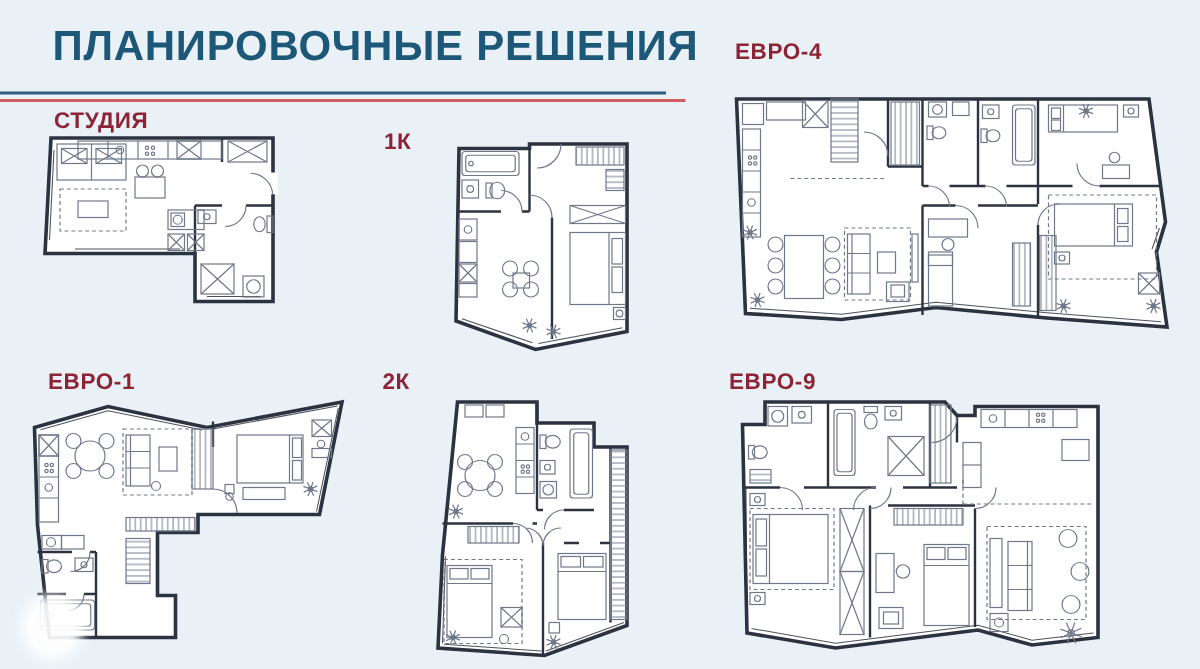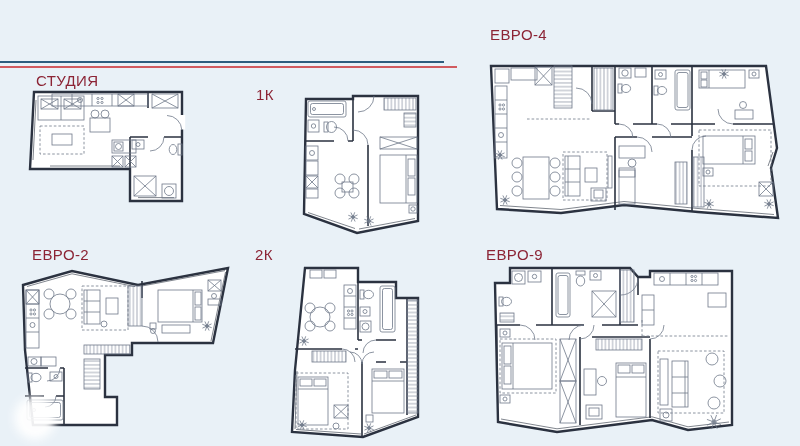--- a/index.html
+++ b/index.html
@@ -10,21 +10,21 @@
   html,body{margin:0;padding:0}
   body{width:800px;height:446px;overflow:hidden;background:var(--background);
        font-family:"Liberation Sans",sans-serif;position:relative}
   .slide{position:absolute;inset:0}
   .page-title{position:absolute;left:35px;top:15px;margin:0;font-size:28px;font-weight:bold;
       color:var(--title);letter-spacing:.5px;white-space:nowrap}
   .rule{position:absolute;height:2px}
   .rule-teal{left:0;top:61px;width:444px;background:var(--rule-teal)}
   .rule-red{left:0;top:66px;width:457px;background:var(--rule-red)}
   .plan{position:absolute}
-  .plan-label{position:absolute;font-size:15px;font-weight:normal;color:var(--label);
+  .plan-label{position:absolute;font-size:15px;font-weight:bold;color:var(--label);
       letter-spacing:.4px;white-space:nowrap}
   .plan svg{position:absolute;overflow:visible}
   
   .room{fill:var(--room-fill);stroke:var(--wall);stroke-width:2.4;stroke-linejoin:miter}
   .wi{fill:none;stroke:var(--wall);stroke-width:1.6}
   .wt{fill:none;stroke:var(--wall);stroke-width:.7;opacity:.85}
   .f{fill:none;stroke:var(--furniture);stroke-width:.8}
   .fd{fill:none;stroke:var(--furniture);stroke-width:.8;stroke-dasharray:2.6 2}
   .fp{stroke:var(--furniture);stroke-width:.8}
   .gap{fill:var(--room-fill);stroke:none}
@@ -40,20 +40,21 @@
       <path d="M1.8 0V6" stroke="#7c8596" stroke-width="0.7"></path>
     </pattern>
     <pattern id="hh" width="6" height="3.8" patternUnits="userSpaceOnUse">
       <path d="M0 1.9H6" stroke="#7c8596" stroke-width="0.7"></path>
     </pattern>
   </defs>
 </svg>
 
 <div class="slide">
 
+  <h1 class="page-title">ПЛАНИРОВОЧНЫЕ РЕШЕНИЯ</h1>
   <div class="rule rule-teal"></div>
   <div class="rule rule-red"></div>
 
   <div class="plan" style="left:28px;top:72px;width:172px;height:146px">
     <span class="plan-label" style="left:8px;top:0">СТУДИЯ</span>
     <svg style="left:0;top:16px" width="162" height="128" viewBox="0 0 162 128">
       <path class="room" d="M6 4 H154 V113 H102 V81 H2 Z"></path>
       <rect class="gap" x="150.6" y="27" width="6.6" height="14.5"></rect>
       <path class="wt" d="M22 78 H92 M8 12 L5 72 M110 109.6 H146"></path>
       <path class="wi" d="M120 4 V20 M102 49 H120 M136 49 H154 M102 49 V81"></path>
@@ -247,21 +248,21 @@
           <circle r="1.40" class="f"></circle>
         </g>
       <g class="plant" transform="translate(222,142)">
           <path d="M0 0L4.70 1.71M0 0L2.11 4.53M0 0L-1.71 4.70M0 0L-4.53 2.11M0 0L-4.70 -1.71M0 0L-2.11 -4.53M0 0L1.71 -4.70M0 0L4.53 -2.11" class="f"></path>
           <circle r="1.40" class="f"></circle>
         </g>
     </svg>
   </div>
 
   <div class="plan" style="left:20px;top:246px;width:225px;height:190px">
-    <span class="plan-label" style="left:12px;top:0">ЕВРО-2</span>
+    <span class="plan-label" style="left:12px;top:0">ЕВРО-1</span>
     <svg style="left:0;top:22px" width="222" height="166" viewBox="0 0 222 166">
       <path class="room" d="M3 17 L52 3 L118 17 L208 0 L193 75 H112 V87 H85 V129 H97 V157 H13 L5 82 Z"></path>
       <path class="wt" d="M7 18.5 L52 5.8 L115 18.6 M121 18.2 L205 2.6 M205.5 4 L191 73"></path>
       <path class="wi" d="M122 13 V30 M44 100 V157 M5 100 H28 M40 100 H44 M5 128 H24 M36 128 H44"></path>
       <path class="f" d="M122 58 A16 16 0 0 1 138 74 M40 100 A13 13 0 0 1 27 113 M36 128 A11 11 0 0 1 25 139"></path>
 
       <rect class="f" x="6" y="22" width="13" height="58"></rect>
       <path class="f" d="M6 36 h13 M6 50 h13 M6 64 h13"></path>
       <rect class="f xb" x="6" y="22" width="13" height="14"></rect>
         <path d="M6 22l13 14M19 22l-13 14" class="f"></path>

